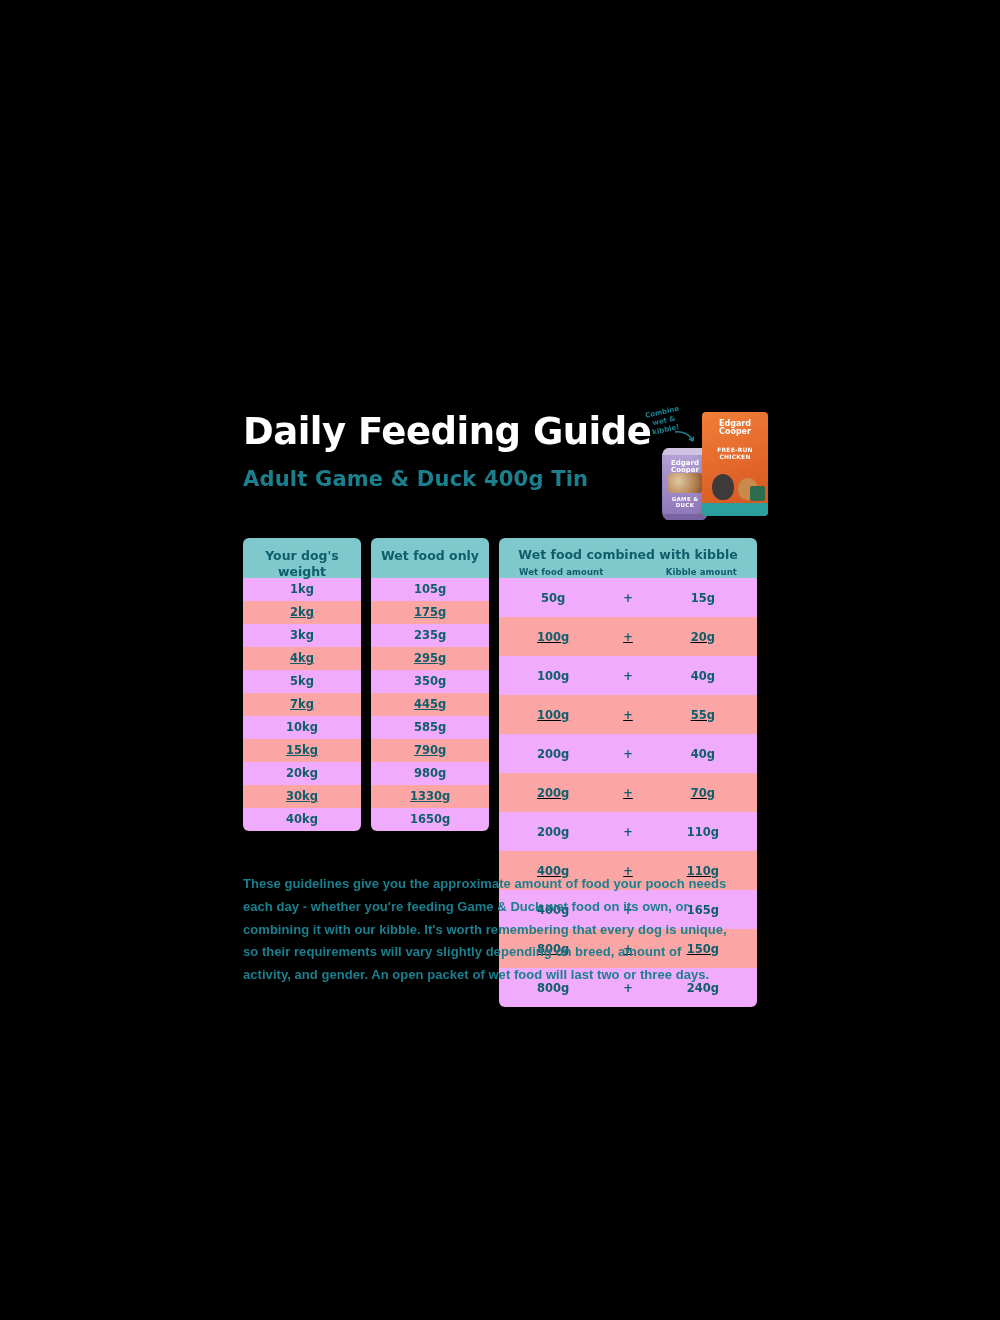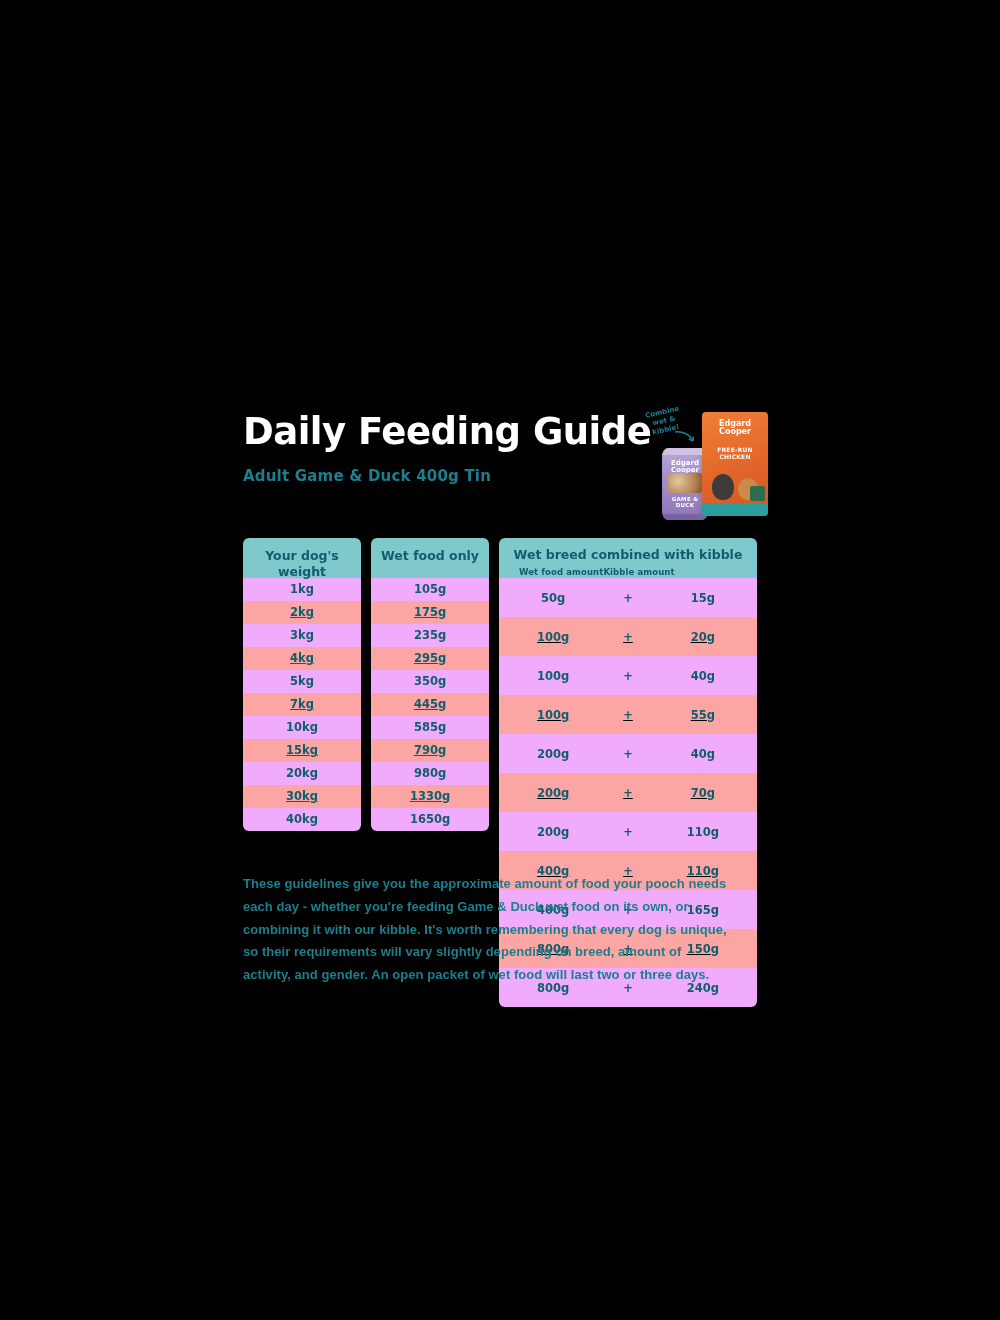--- a/index.html
+++ b/index.html
@@ -35,21 +35,21 @@
     font-size: 37px;
     font-weight: 700;
     letter-spacing: -0.5px;
     color: #ffffff;
     line-height: 1.1;
     margin: 0;
     white-space: nowrap;
   }
   .subtitle {
     font-family: "DejaVu Sans", sans-serif;
-    font-size: 15px;
+    font-size: 21px;
     font-weight: 700;
     color: #1b7f8e;
     margin: 14px 0 0 0;
     letter-spacing: 0.2px;
     white-space: nowrap;
   }
 
   
   .product-art {
     position: absolute;
@@ -245,20 +245,21 @@
     padding-top: 9px;
   }
   .thead .combo-main {
     font-size: 12.5px;
     font-weight: 700;
     display: block;
     margin-bottom: 4px;
   }
   .thead .combo-sub {
     display: flex;
+    justify-content: space-between;
     padding: 0 16px;
     font-size: 8.5px;
     font-weight: 700;
     color: #0f5e6b;
     letter-spacing: 0.1px;
   }
   .thead .combo-sub span { display: inline-block; }
 
   .cell {
     height: 23px;
@@ -369,21 +370,21 @@
             <div class="cell row-a">585g</div>
             <div class="cell row-b">790g</div>
             <div class="cell row-a">980g</div>
             <div class="cell row-b">1330g</div>
             <div class="cell row-a">1650g</div>
           </div>
       </div>
 
       <div class="tbl col-combo">
         <div class="thead combo">
-          <span class="combo-main">Wet breed combined with kibble</span>
+          <span class="combo-main">Wet food combined with kibble</span>
           <span class="combo-sub">
             <span>Wet food amount</span>
             <span>Kibble amount</span>
           </span>
         </div>
         <div id="combo-body">
             <div class="combo-cell row-a">
               <div class="combo-wet">50g</div>
               <div class="combo-plus">+</div>
               <div class="combo-kib">15g</div>

